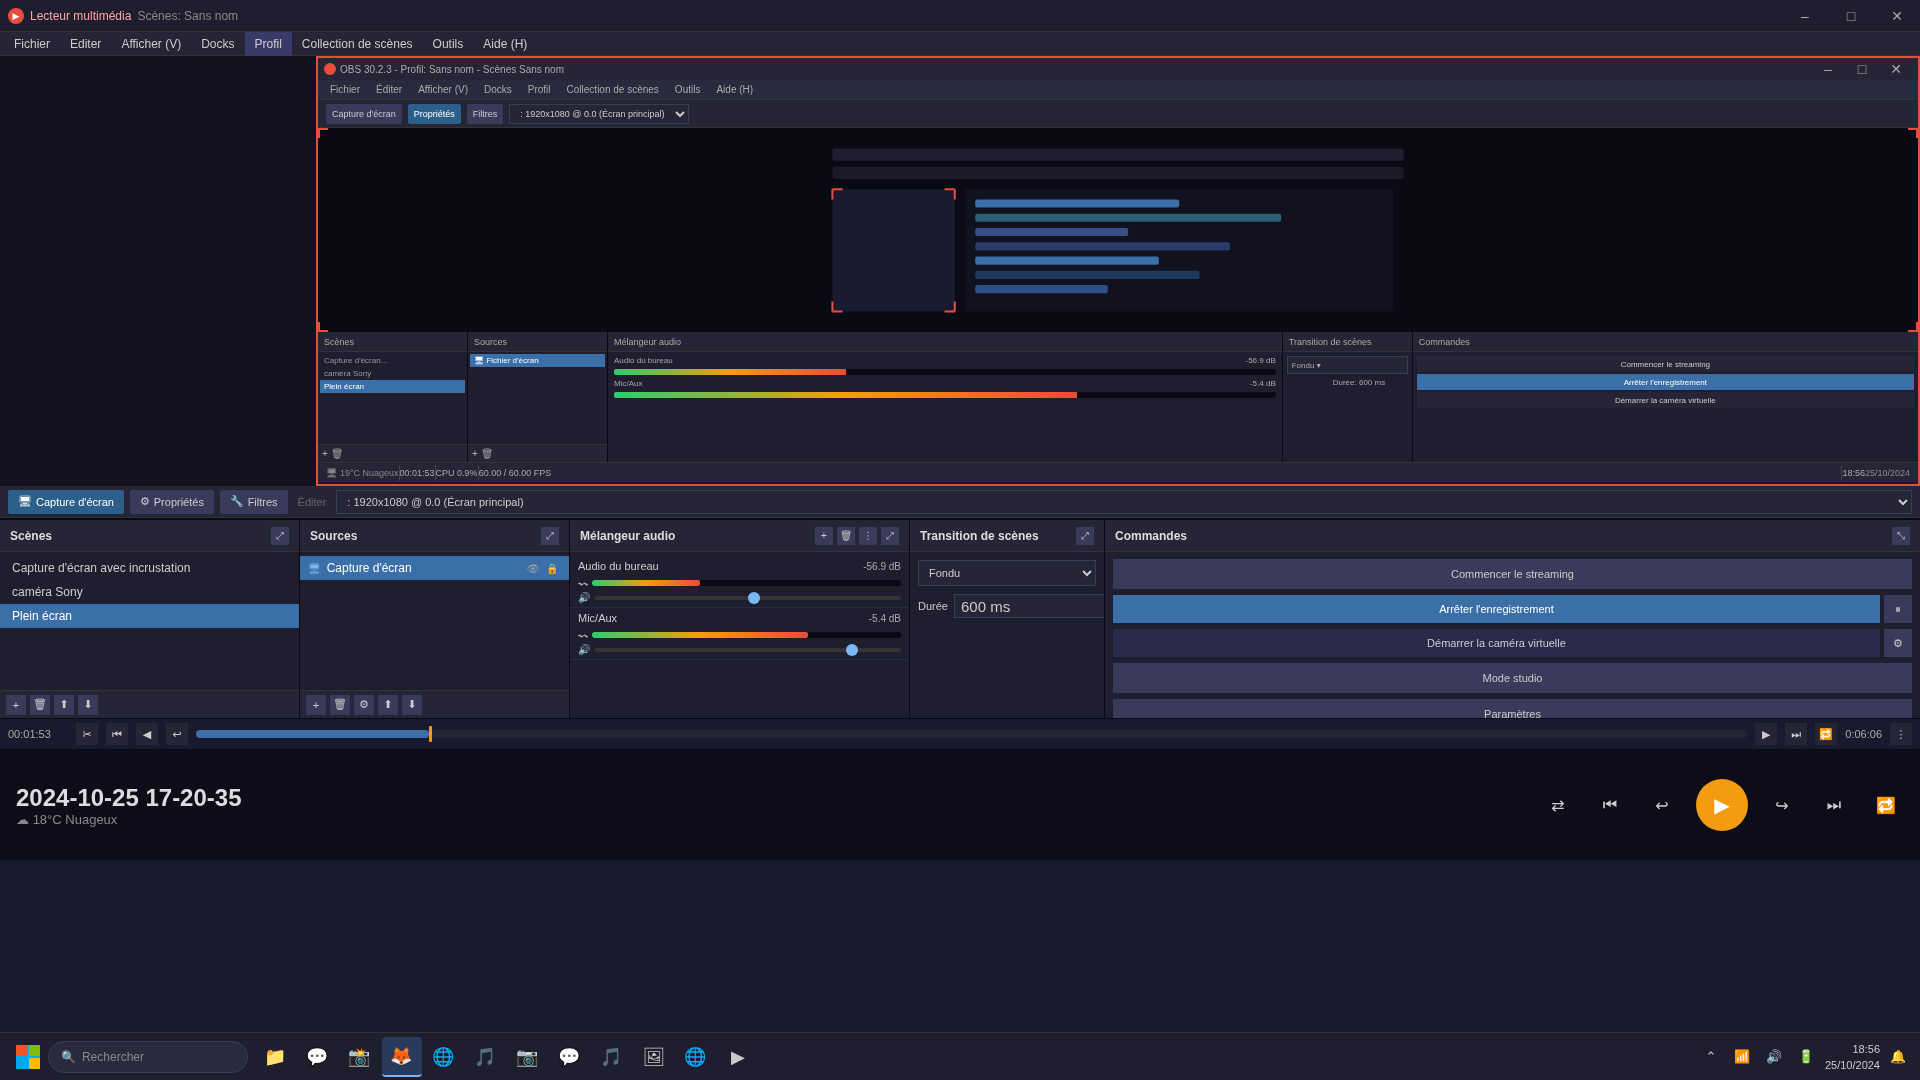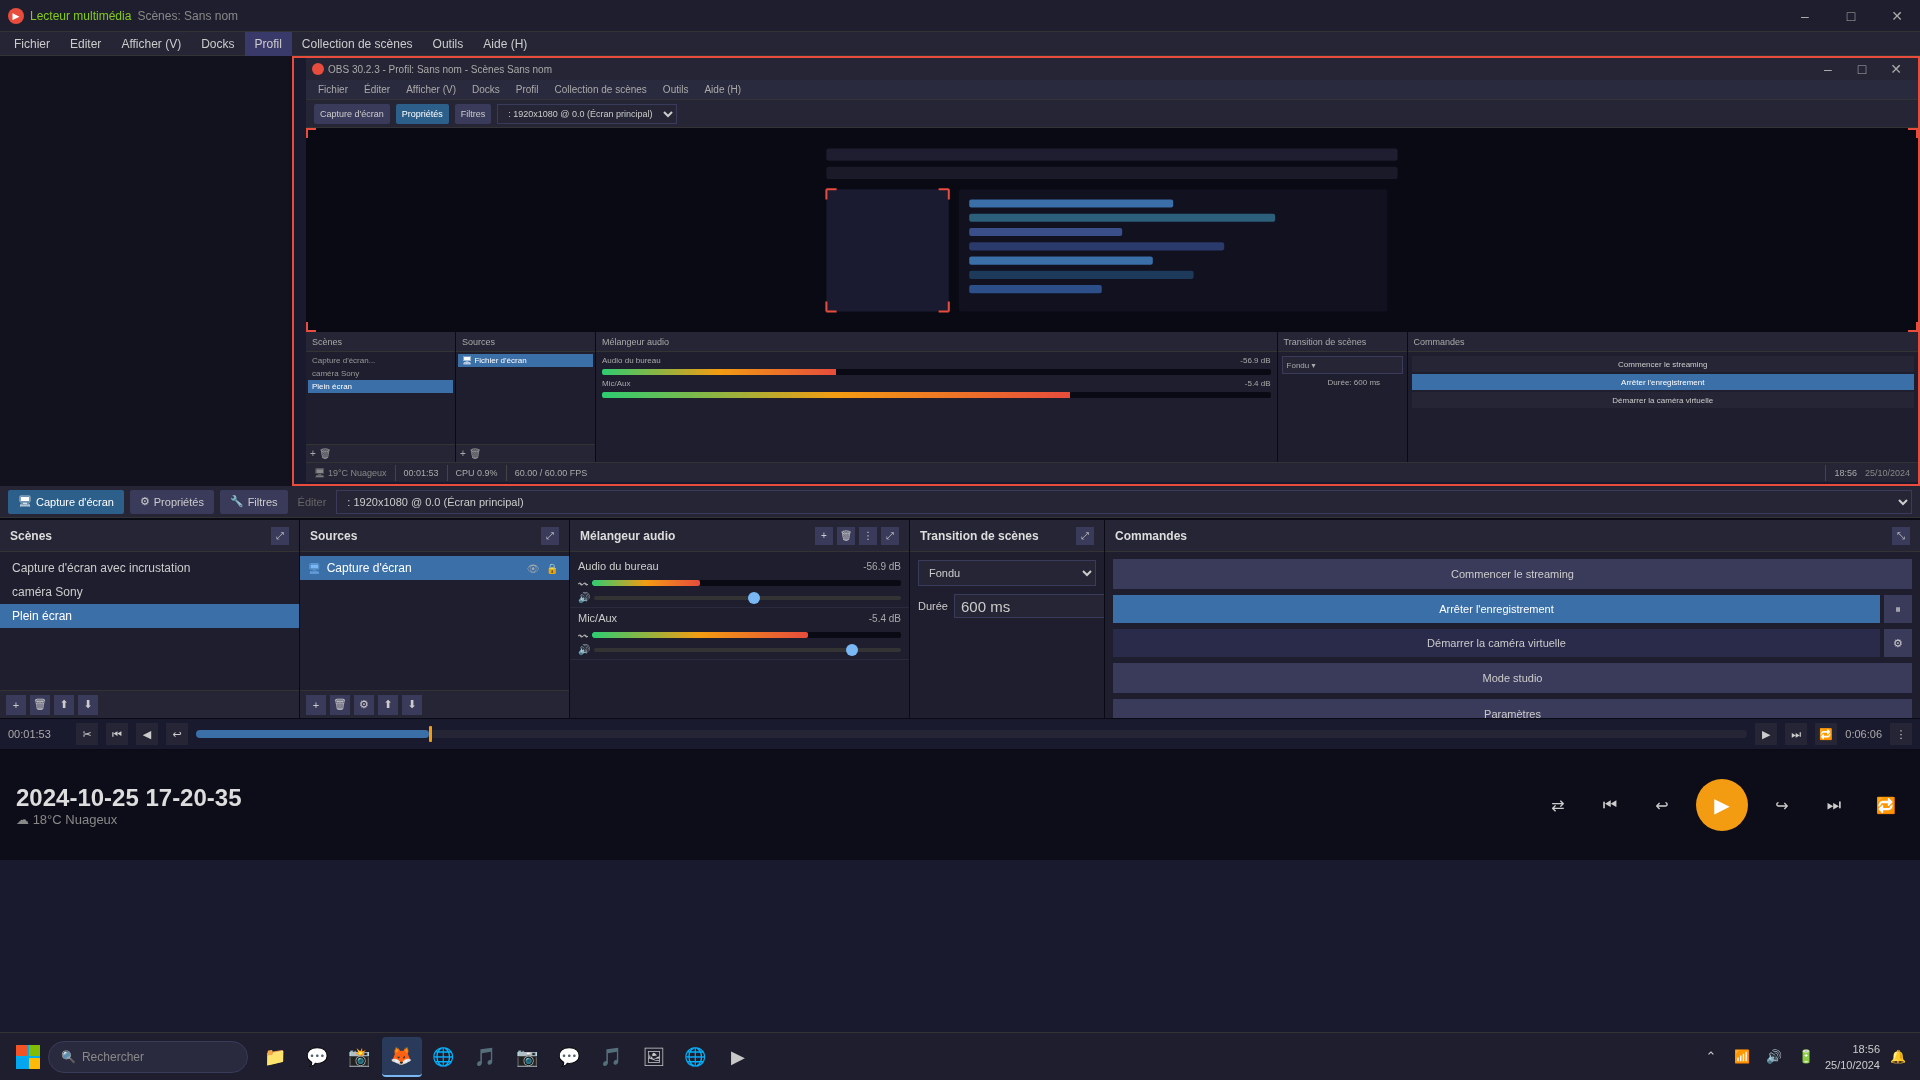--- a/index.html
+++ b/index.html
@@ -27,21 +27,21 @@
     .title-bar-icon {
       width: 16px; height: 16px;
       background: #e74c3c;
       border-radius: 50%;
       margin-right: 6px;
       display: flex; align-items: center; justify-content: center;
       font-size: 9px; color: white;
     }
     .title-bar-text {
       font-size: 12px;
-      color: #84cc16;
+      color: #fca5a5;
     }
     .title-bar-controls {
       position: absolute;
       right: 0;
       top: 0;
       height: 32px;
       display: flex;
     }
     .tb-btn {
       width: 46px;
@@ -321,21 +321,20 @@
       color: #aaa;
     }
 
     
     .status-bar {
       height: 32px;
       background: #252535;
       display: flex;
       align-items: center;
       padding: 0 8px;
-      gap: 8px;
       border-top: 1px solid #333;
       font-size: 10px;
       color: #aaa;
     }
     .status-sep { width: 1px; height: 16px; background: #444; }
 
     
     .timeline-area {
       height: 32px;
       background: #1a1a2e;
@@ -649,21 +648,21 @@
   <div class="menu-item">Docks</div>
   <div class="menu-item active">Profil</div>
   <div class="menu-item">Collection de scènes</div>
   <div class="menu-item">Outils</div>
   <div class="menu-item">Aide (H)</div>
 </div>
 
 <div class="main-content" style="height:430px;">
 
 
-  <div class="inner-obs" style="left:292px;padding-left:12px;">
+  <div class="inner-obs" style="left:316px;">
 
     <div class="inner-title-bar">
       <span style="width:12px;height:12px;background:#e74c3c;border-radius:50%;display:inline-block;margin-right:4px;"></span>
       <span>OBS 30.2.3 - Profil: Sans nom - Scènes Sans nom</span>
       <div style="margin-left:auto;display:flex;gap:2px;">
         <div class="tb-btn" style="width:32px;height:18px;">–</div>
         <div class="tb-btn" style="width:32px;height:18px;">□</div>
         <div class="tb-btn close" style="width:32px;height:18px;">✕</div>
       </div>
     </div>

